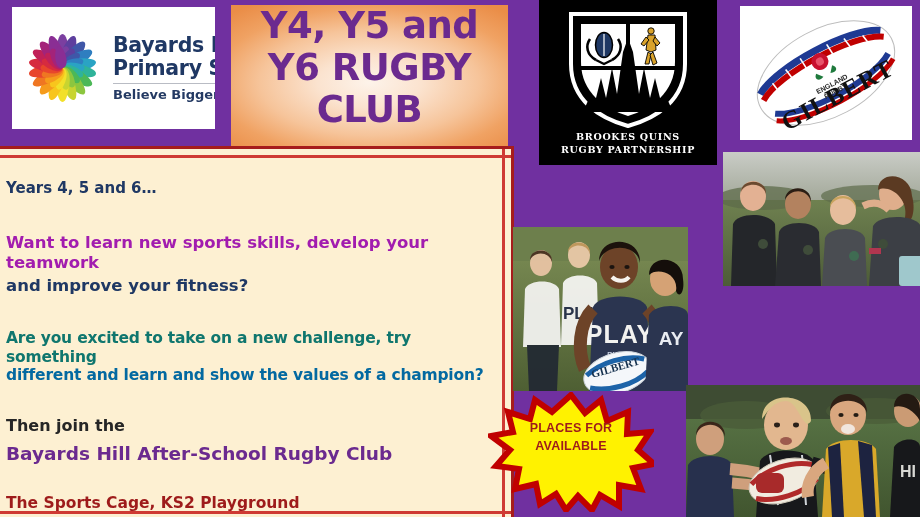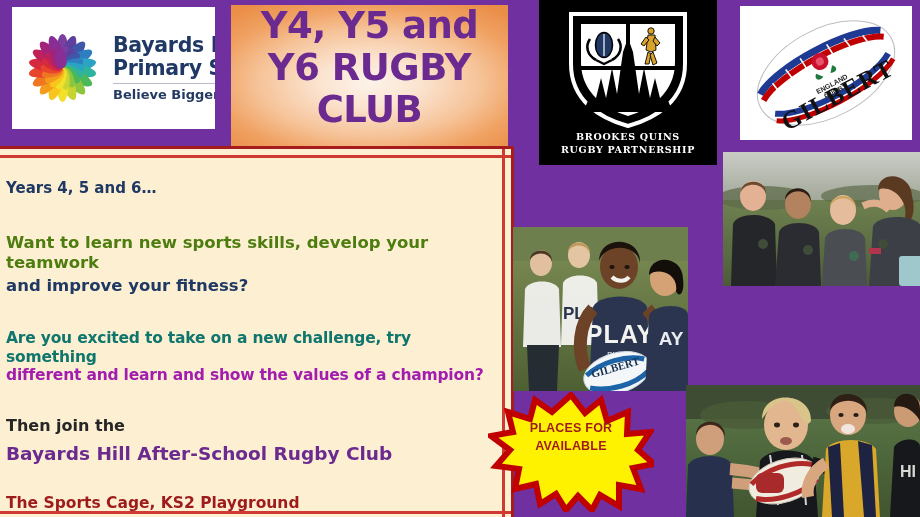--- a/index.html
+++ b/index.html
@@ -182,24 +182,24 @@
     right: 16px;
     top: 16px;
     text-align: left;
   }
   .bodyline {
     font-family: "DejaVu Sans", sans-serif;
     font-weight: bold;
     line-height: 1.22;
   }
   .t-years   { font-size: 15px; color: #1f3864; margin-top: 14px; }
-  .t-q1      { font-size: 16.5px; color: #4d7c0f; margin-top: 36px; }
+  .t-q1      { font-size: 16.5px; color: #a21caf; margin-top: 36px; }
   .t-q1b     { font-size: 16.5px; color: #1f3864; margin-top: 2px; }
   .t-q2      { font-size: 15.5px; color: #0f766e; margin-top: 33px; letter-spacing: -0.2px; }
-  .t-q2b     { font-size: 15.5px; color: #a21caf; margin-top: 0px; letter-spacing: -0.2px; }
+  .t-q2b     { font-size: 15.5px; color: #0369a1; margin-top: 0px; letter-spacing: -0.2px; }
   .t-join    { font-size: 16px; color: #262626; margin-top: 31px; }
   .t-club    { font-size: 18.5px; color: #6b2a8f; margin-top: 7px; }
   .t-place   { font-size: 15.5px; color: #9e1b1b; margin-top: 29px; }
 
   
   .photo {
     position: absolute;
     overflow: hidden;
     background: #6f7a52;
   }

